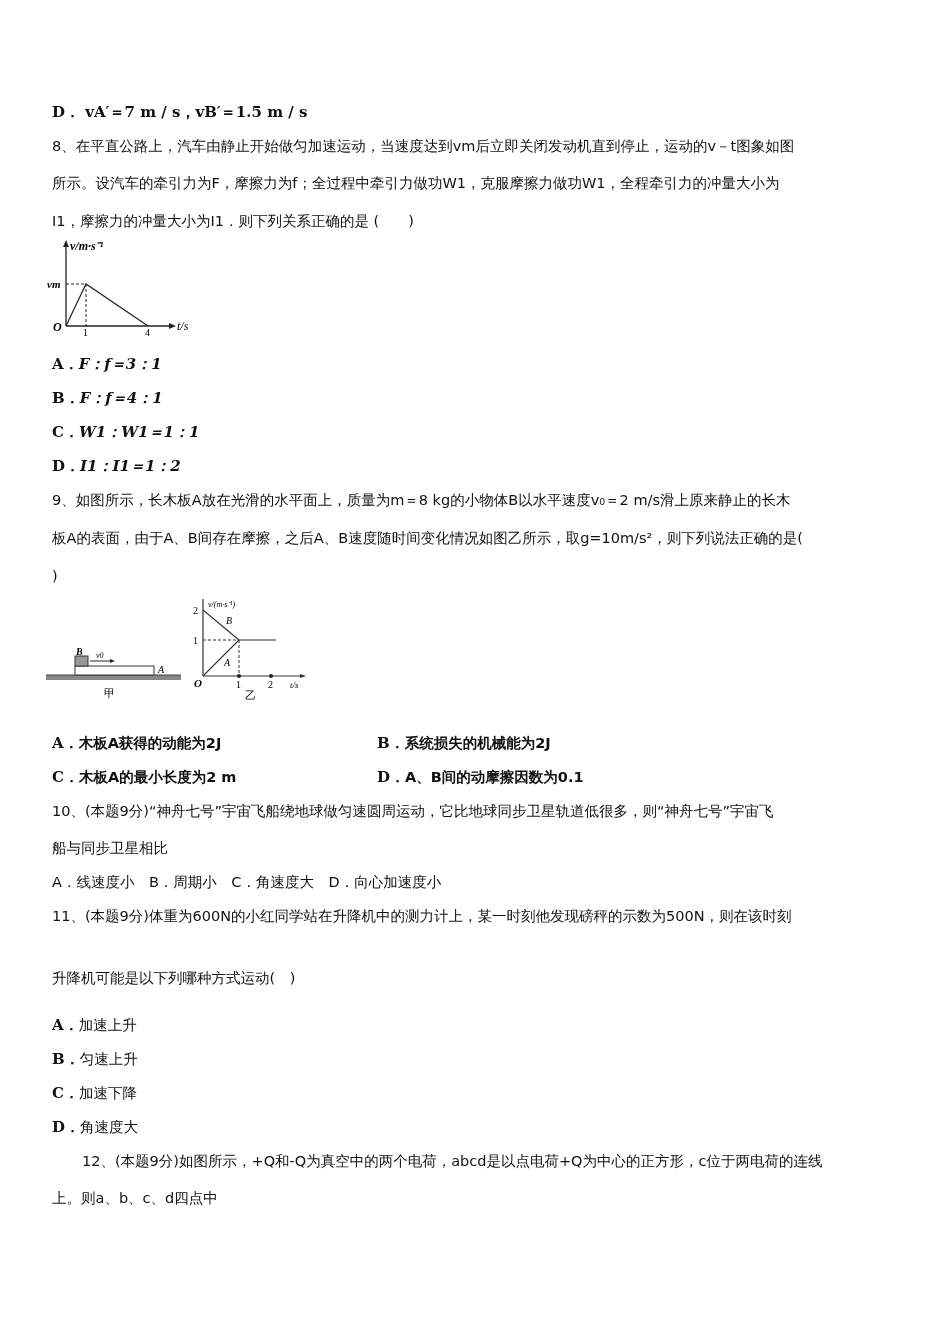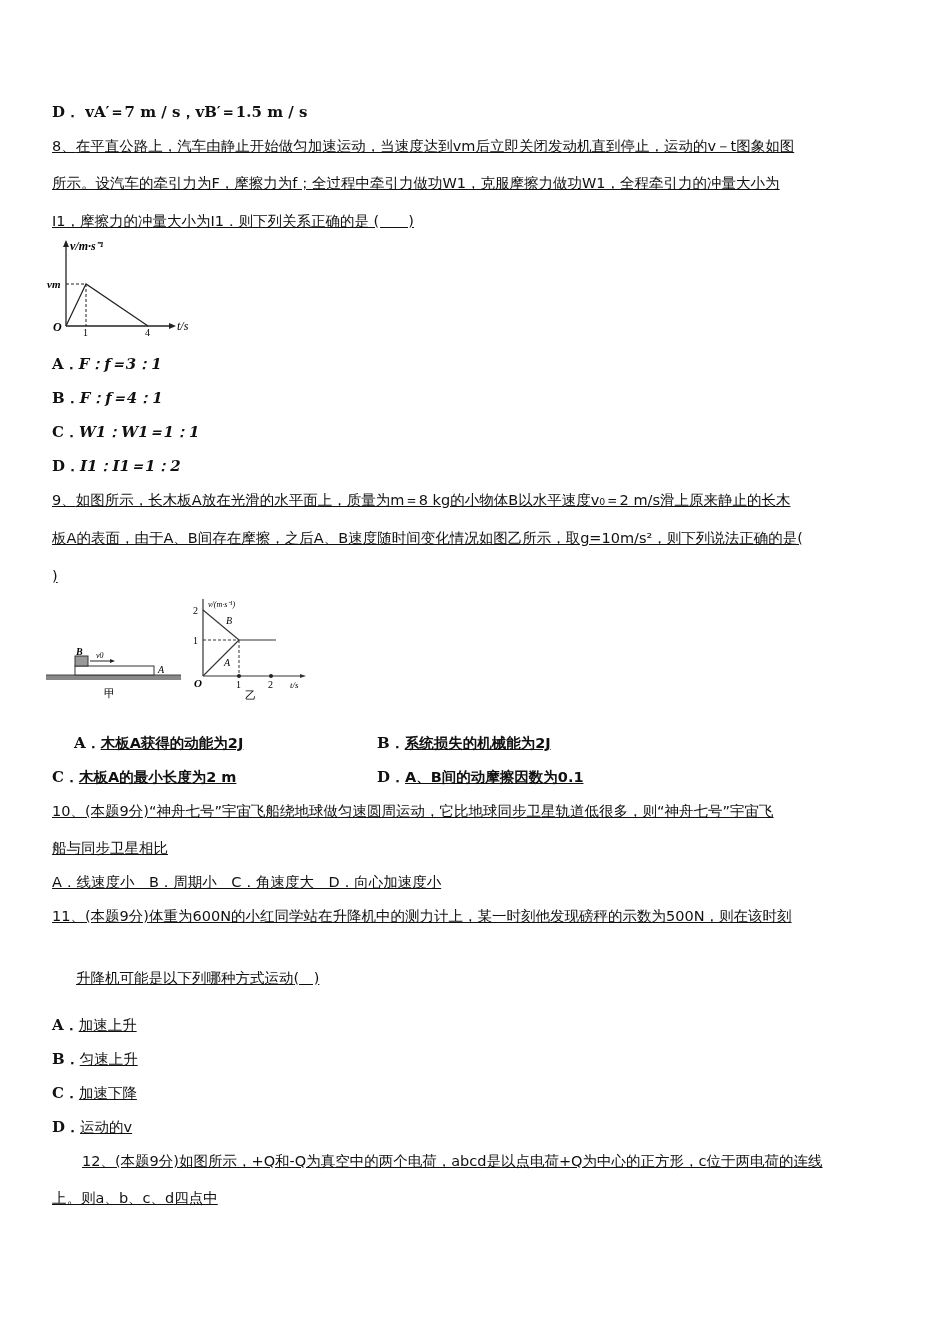--- a/index.html
+++ b/index.html
@@ -1,21 +1,21 @@
 <!DOCTYPE html>
 <html><head>
 <meta charset="utf-8">
 <style>
   html, body { margin: 0; padding: 0; background: #ffffff; }
   body { width: 950px; height: 1344px; position: relative; overflow: hidden;
          font-family: "DejaVu Serif", "Liberation Serif", serif; color: #111; }
   .line { position: absolute; left: 52px; white-space: nowrap; font-size: 15px; line-height: 20px; }
   .b { font-weight: bold; }
   .i { font-style: italic; }
-  .cn { font-family: "DejaVu Sans", "Liberation Sans", sans-serif; font-size: 14.5px; text-decoration: underline; }
+  .cn { font-family: "DejaVu Sans", "Liberation Sans", sans-serif; font-size: 14.5px; }
   svg text { font-family: "Liberation Serif", serif; }
 </style>
 </head>
 <body>
 
 <div class="line b" style="top:102px;">
   <span>D．</span>
   <span>vA′＝7 m / s，vB′＝1.5 m / s</span>
 </div>
 
@@ -89,21 +89,21 @@
   <text x="3" y="48" font-size="10">1</text>
   <text x="36" y="28" font-size="10" font-style="italic">B</text>
   <text x="34" y="70" font-size="10" font-style="italic">A</text>
   <text x="4" y="91" font-size="11" font-style="italic" font-weight="bold">O</text>
   <text x="46" y="92" font-size="10">1</text>
   <text x="78" y="92" font-size="10">2</text>
   <text x="100" y="92" font-size="9" font-style="italic">t/s</text>
   <text x="55" y="103" font-size="11">乙</text>
 </svg>
 
-<div class="line b" style="top:733px;margin-left:22px;">
+<div class="line b" style="top:733px;">
   <span>A．</span><span class="cn">木板A获得的动能为2J</span>
 </div>
 <div class="line b" style="top:733px; left:377px;">
   <span>B．</span><span class="cn">系统损失的机械能为2J</span>
 </div>
 <div class="line b" style="top:767px;">
   <span>C．</span><span class="cn">木板A的最小长度为2 m</span>
 </div>
 <div class="line b" style="top:767px; left:377px;">
   <span>D．</span><span class="cn">A、B间的动摩擦因数为0.1</span>
@@ -111,33 +111,33 @@
 
 <div class="line cn" style="top:801px;">
   <span>10、</span><span>(本题9分)“神舟七号”宇宙飞船绕地球做匀速圆周运动，它比地球同步卫星轨道低很多，则“神舟七号”宇宙飞</span>
 </div>
 <div class="line cn" style="top:838px;">船与同步卫星相比</div>
 <div class="line cn" style="top:872px;">A．线速度小　B．周期小　C．角速度大　D．向心加速度小</div>
 
 <div class="line cn" style="top:906px;text-align:right;">
   <span>11、</span><span>(本题9分)体重为600N的小红同学站在升降机中的测力计上，某一时刻他发现磅秤的示数为500N，则在该时刻</span>
 </div>
-<div class="line cn" style="top:968px;margin-left:24px;">
+<div class="line cn" style="top:968px;">
   <span>升降机可能是以下列哪种方式运动</span><span>(　)</span>
 </div>
 
 <div class="line" style="top:1015px;">
   <span class="b">A．</span><span class="cn">加速上升</span>
 </div>
 <div class="line" style="top:1049px;">
   <span class="b">B．</span><span class="cn">匀速上升</span>
 </div>
 <div class="line" style="top:1083px;">
   <span class="b">C．</span><span class="cn">加速下降</span>
 </div>
 <div class="line" style="top:1117px;">
-  <span class="b">D．</span><span class="cn">运动的v</span>
+  <span class="b">D．</span><span class="cn">角速度大</span>
 </div>
 
 <div class="line cn" style="top:1151px;margin-left:30px;">
   <span>12、</span><span>(本题9分)如图所示，+Q和-Q为真空中的两个电荷，abcd是以点电荷+Q为中心的正方形，c位于两电荷的连线</span>
 </div>
 <div class="line cn" style="top:1188px;">上。则a、b、c、d四点中</div>
 
 </body></html>

